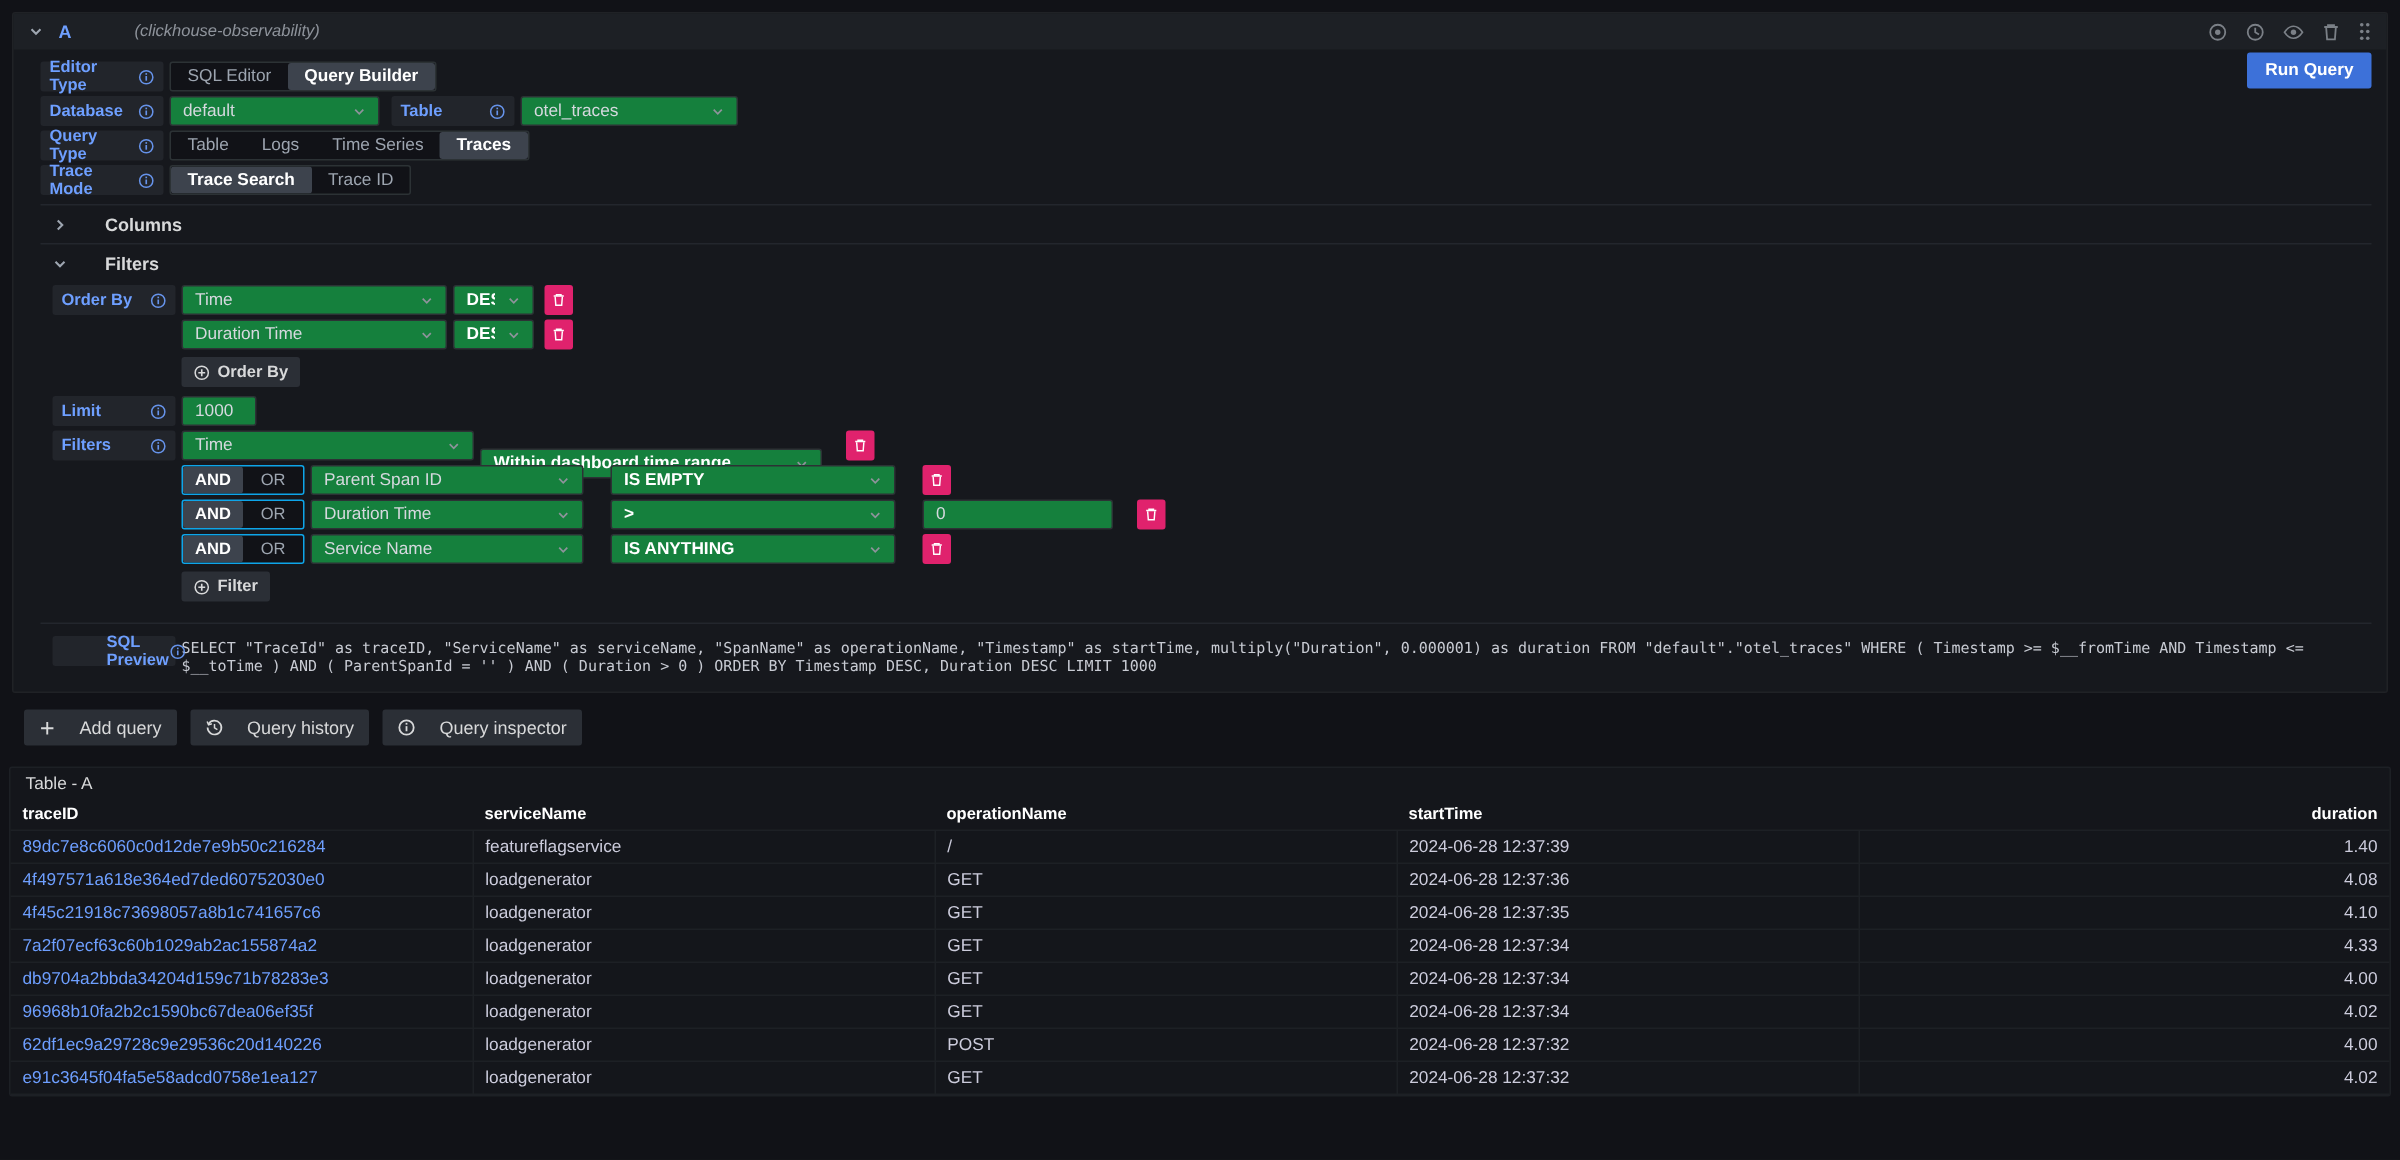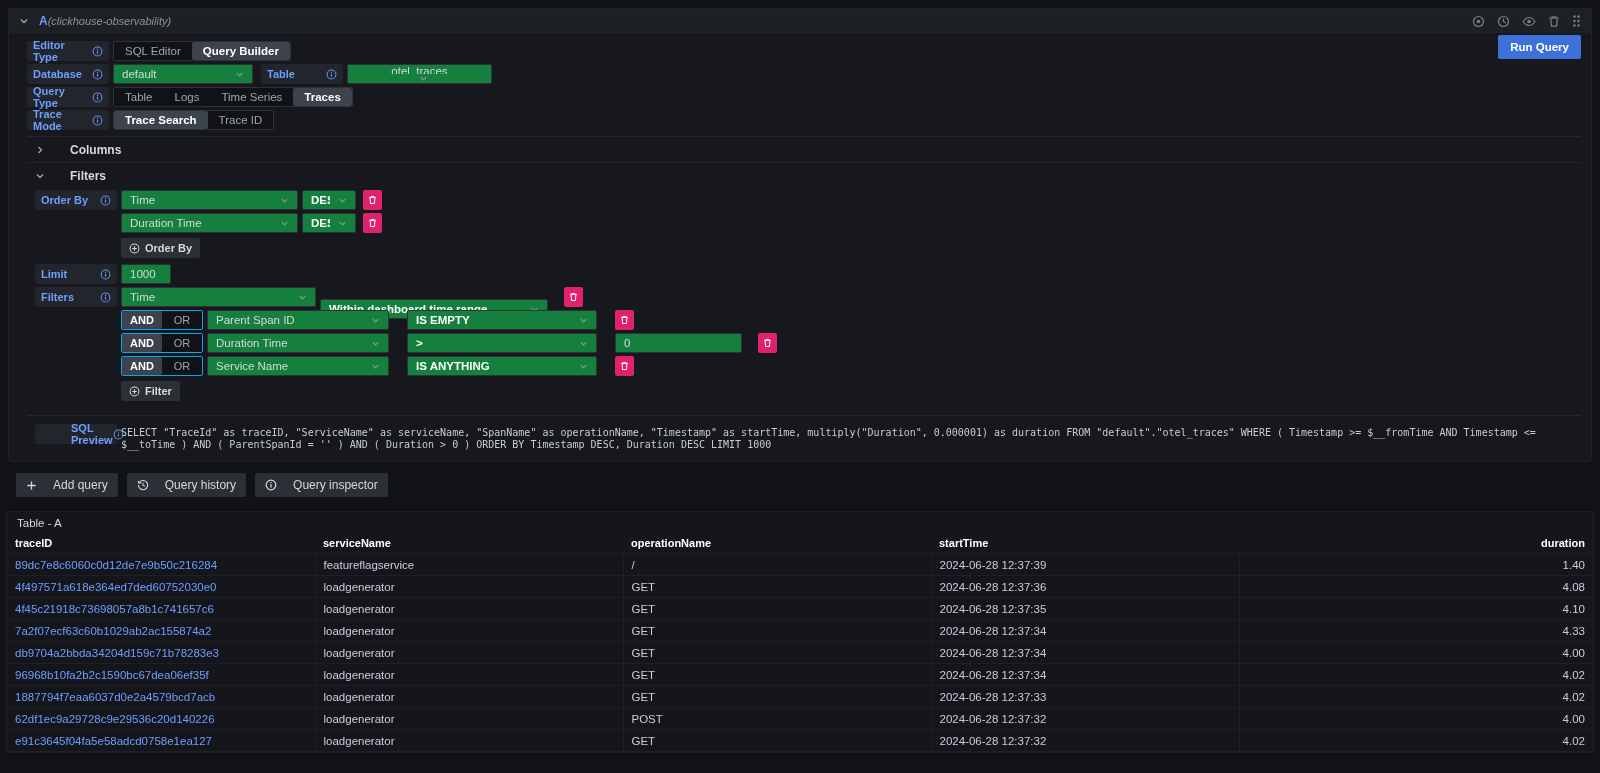--- a/index.html
+++ b/index.html
@@ -11,21 +11,21 @@
     overflow:hidden;
     font-size:12px;
   }
   .icon { display:inline-flex; align-items:center; justify-content:center; }
 
   
   .query-panel { margin:8px 8px 0; background:#16181d; border:1px solid #202226; border-radius:2px; }
   .qp-header { height:24px; background:#1d2025; display:flex; align-items:center; padding:0 10px; }
   .qp-header .chev { color:#9da5b0; margin-right:10px; cursor:pointer; }
   .ref-id { color:#6e9fff; font-weight:700; font-size:12px; }
-  .ds-name { color:#8e939b; font-style:italic; font-size:11px; }
+  .ds-name { color:#8e939b; font-style:italic; font-size:11px; margin-left:42px; }
   .qp-actions { margin-left:auto; display:flex; align-items:center; gap:12px; color:#7b8087; }
   .qp-actions .icon { cursor:pointer; }
 
   .qp-body { position:relative; padding:8px 10px 10px 18px; }
   .run-query {
     position:absolute; top:2px; right:10px; height:24px; padding:0 12px;
     background:#3d71d9; color:#fff; border:none; border-radius:2px;
     font-family:inherit; font-size:11.5px; font-weight:700; cursor:pointer;
   }
 
@@ -48,21 +48,21 @@
     background:#15803d; border:1px solid #2c3235; border-radius:2px; height:20px;
     display:flex; align-items:center; padding:0 8px; font-size:11.5px; color:#d5d8de;
     margin-right:4px; flex:none;
   }
   .select { justify-content:space-between; cursor:pointer; }
   .select .sel-val { font-weight:500; white-space:nowrap; overflow:hidden; }
   .select .caret { color:#8e939b; margin-left:8px; }
   .text-input { font-family:inherit; font-weight:500; }
   input.text-input { color:#d5d8de; }
 
-  .w140 { width:140px; } .w145 { width:145px;flex-direction:column; } .w177 { width:177px; } .w54 { width:54px; }
+  .w140 { width:140px; } .w145 { width:145px; } .w177 { width:177px; } .w54 { width:54px; }
   .w50 { width:50px; } .w195 { width:195px; } .w201 { width:228px;margin-top:12px; } .w182 { width:182px; }
   .w190 { width:190px; } .w127 { width:127px; }
 
   .trash-btn {
     width:19px; height:20px; background:#e0226d; border:none; border-radius:2px;
     display:flex; align-items:center; justify-content:center; cursor:pointer; color:#fff;
     flex:none; margin-left:3px;
   }
 
   .section-header {
@@ -633,27 +633,20 @@
     <td class="num">4.00</td>
   </tr>
         <tr>
     <td class="trace"><a>96968b10fa2b2c1590bc67dea06ef35f</a></td>
     <td>loadgenerator</td>
     <td>GET</td>
     <td>2024-06-28 12:37:34</td>
     <td class="num">4.02</td>
   </tr>
         <tr>
-    <td class="trace"><a>1887794f7eaa6037d0e2a4579bcd7acb</a></td>
-    <td>loadgenerator</td>
-    <td>GET</td>
-    <td>2024-06-28 12:37:33</td>
-    <td class="num">4.02</td>
-  </tr>
-        <tr>
     <td class="trace"><a>62df1ec9a29728c9e29536c20d140226</a></td>
     <td>loadgenerator</td>
     <td>POST</td>
     <td>2024-06-28 12:37:32</td>
     <td class="num">4.00</td>
   </tr>
         <tr>
     <td class="trace"><a>e91c3645f04fa5e58adcd0758e1ea127</a></td>
     <td>loadgenerator</td>
     <td>GET</td>

